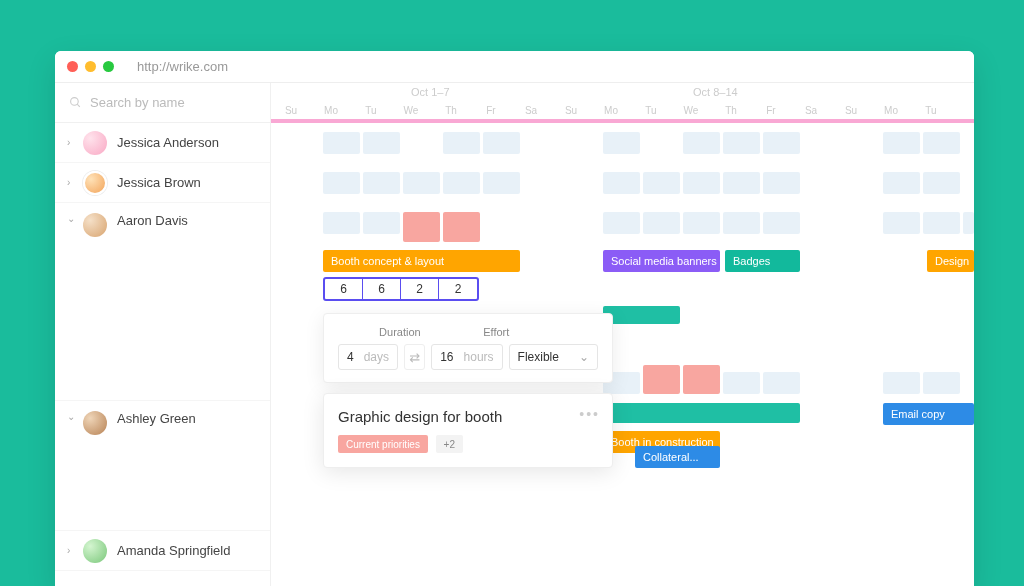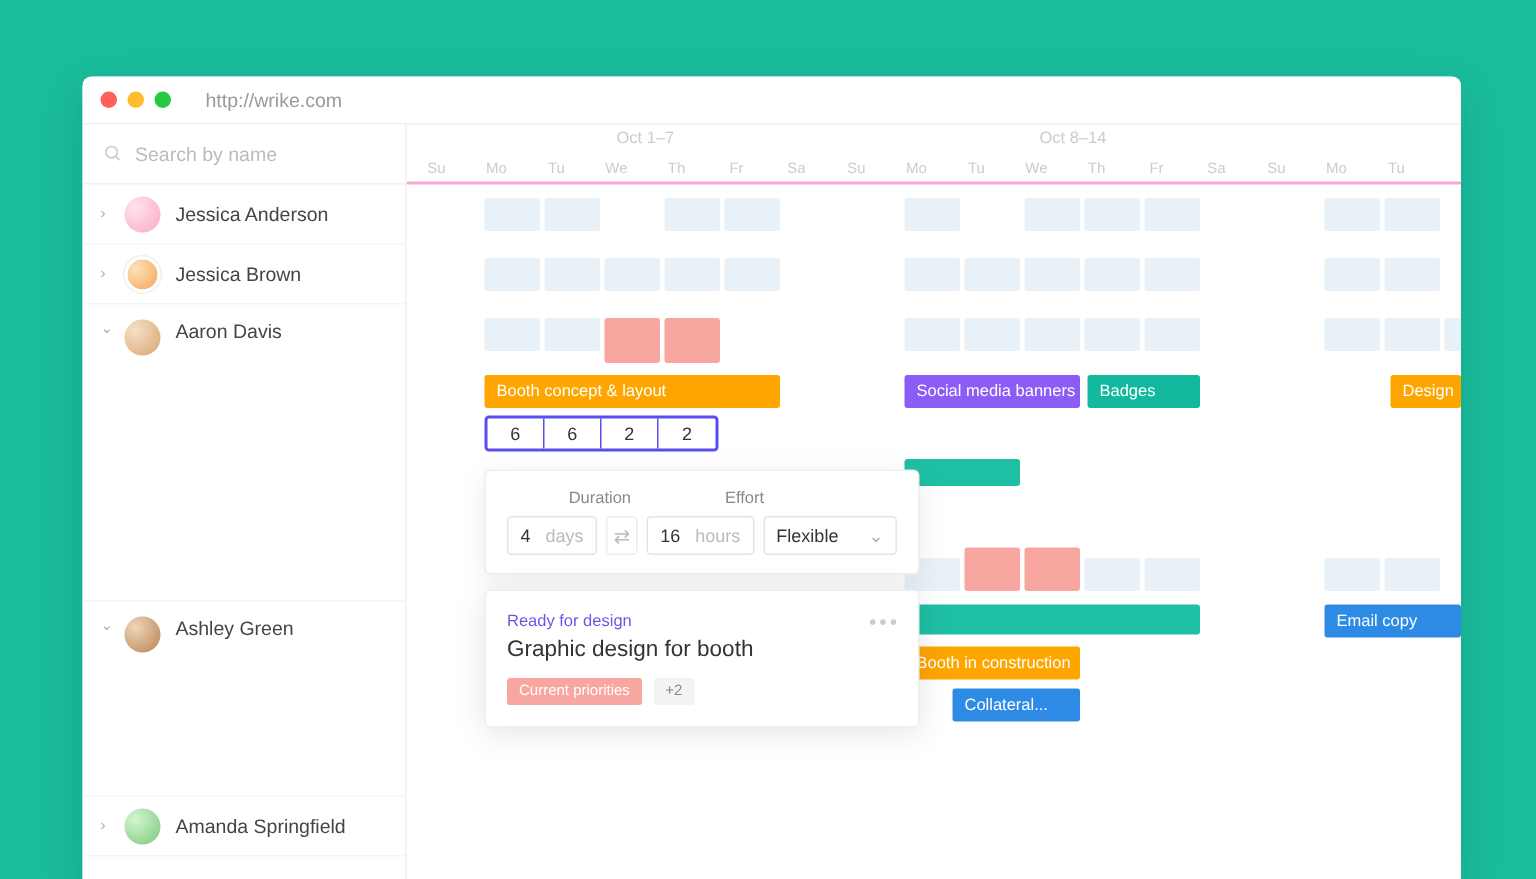--- a/index.html
+++ b/index.html
@@ -41,21 +41,21 @@
   .chev { width:10px; color:#aaa; margin-right:6px; font-size:10px; }
   .avatar { width:24px; height:24px; border-radius:50%; margin-right:10px; flex:none; }
   .avatar.pink{ background: radial-gradient(circle at 30% 30%, #ffe3ec, #f9a8c4); }
   .avatar.orange{ background: radial-gradient(circle at 30% 30%, #ffe2b8, #f2a45a); border:2px solid #fff; box-shadow:0 0 0 1px #eee;}
   .avatar.tan{ background: radial-gradient(circle at 30% 30%, #f5e0c8, #d8a46f); }
   .avatar.green{ background: radial-gradient(circle at 30% 30%, #d4f5d0, #7ac77a); }
   .avatar.brn{ background: radial-gradient(circle at 30% 30%, #efd5b8, #b78254); }
   .name { font-size:13px; color:#444; }
 
   .grid-area { position:relative; flex:1; overflow:hidden; }
-  .header-row { height:40px; border-bottom:2px solid #f9a8d4; position:relative; }
+  .header-row { height:40px; border-bottom:4px solid #f9a8d4; position:relative; }
   .week-label { position:absolute; top:3px; font-size:11px; color:#ccc; }
   .day-labels { position:absolute; bottom:3px; left:0; right:0; display:flex; }
   .daycol { width:40px; text-align:center; font-size:10px; color:#ccc; }
 
   .cell { position:absolute; height:22px; border-radius:2px; background:#e8f1f8; }
   .cell.pink { background:#f8a6a0; }
   .cell.teal { background:#1fbfa4; }
   .bar { position:absolute; height:22px; border-radius:2px; color:#fff; font-size:11px; display:flex; align-items:center; padding:0 8px; white-space:nowrap; overflow:hidden;}
   .bar.orange{ background:#ffa500; }
   .bar.purple{ background:#8b5cf6; }
@@ -223,21 +223,21 @@
       <div class="cell" style="top:289px; left:612px; width:37px;"></div>
       <div class="cell" style="top:289px; left:652px; width:37px;"></div>
 
       <div class="cell teal" style="top:320px; left:332px; width:197px; height:20px;"></div>
       <div class="bar blue" style="top:320px; left:612px; width:91px;">
           <span>Email copy</span>
         </div>
       <div class="bar orange" style="top:348px; left:332px; width:117px;">
           <span>Booth in construction</span>
         </div>
-      <div class="bar blue" style="top:376px; left:364px; width:85px;">
+      <div class="bar blue" style="top:363px; left:364px; width:85px;">
           <span>Collateral...</span>
         </div>
 
       <div class="popover" style="top:230px;">
         <div class="pv-row">
           <div style="flex:1" class="pv-label">Duration</div>
           <div style="flex:1" class="pv-label">Effort</div>
           <div style="flex:1"></div>
         </div>
         <div class="pv-inputs">
@@ -252,21 +252,20 @@
           </div>
           <div class="ibox sel">
             <span>Flexible</span>
             <span style="color:#aaa;">⌄</span>
           </div>
         </div>
       </div>
 
       <div class="card" style="top:310px;">
         <div class="dots3">•••</div>
-        <div class="status">Ready for design</div>
         <div class="title">Graphic design for booth</div>
         <span class="tag prio">Current priorities</span>
         <span class="tag count">+2</span>
       </div>
 
     </div>
   </div>
 </div>
 
 </body></html>

